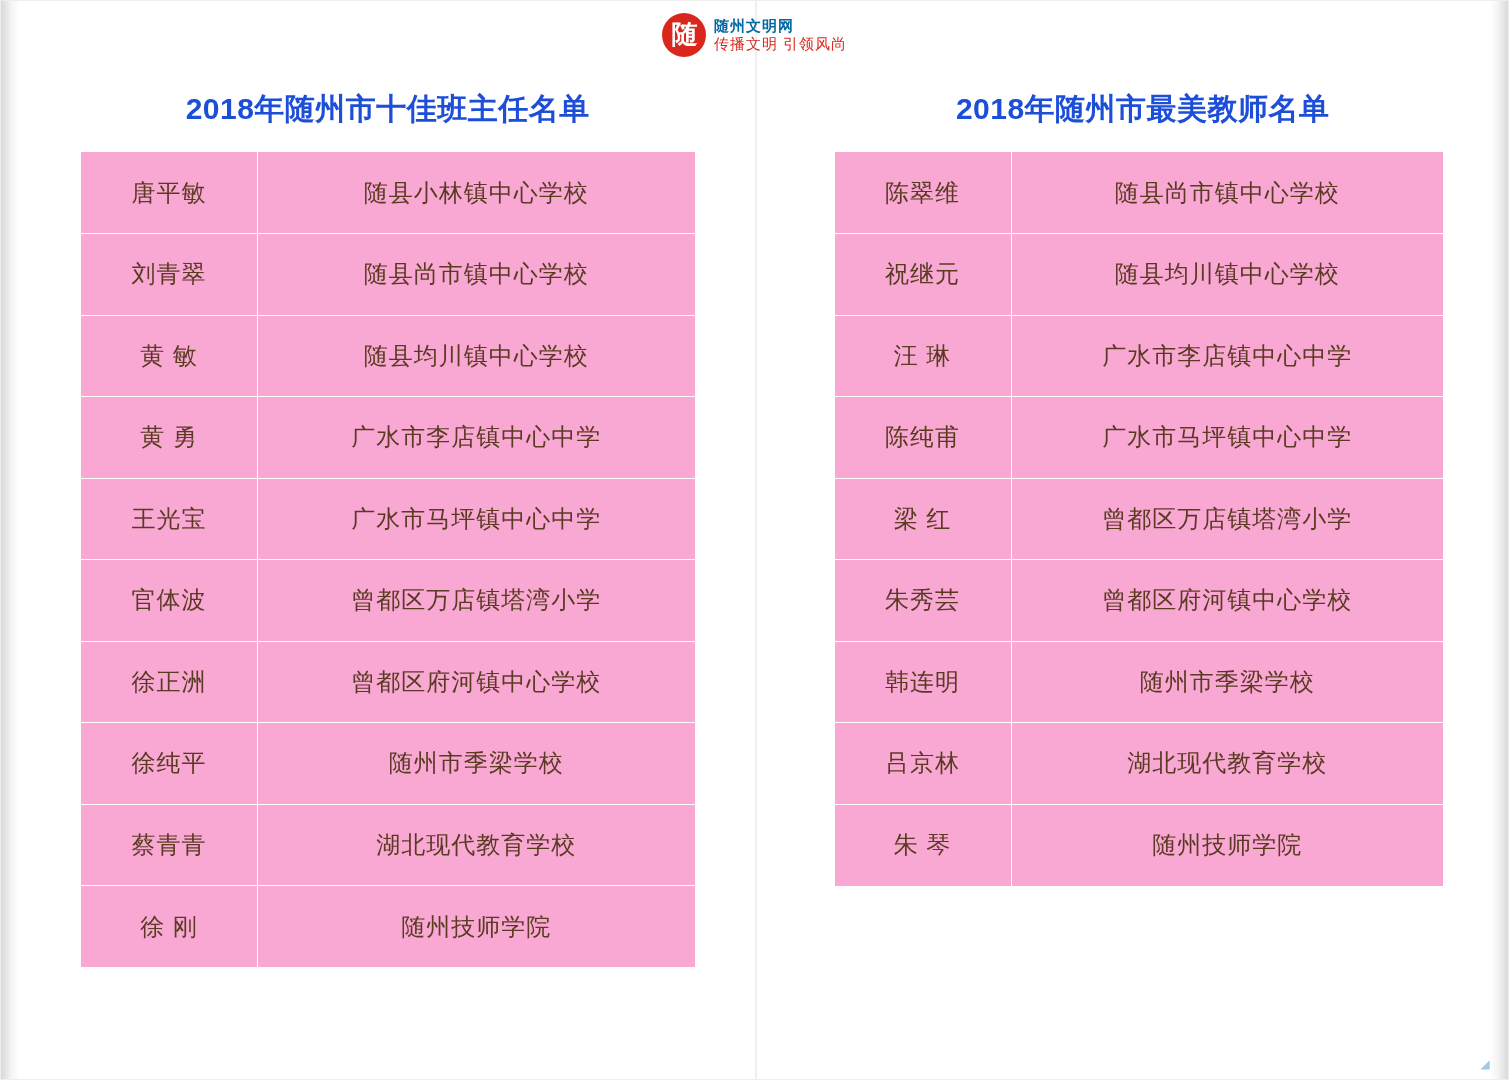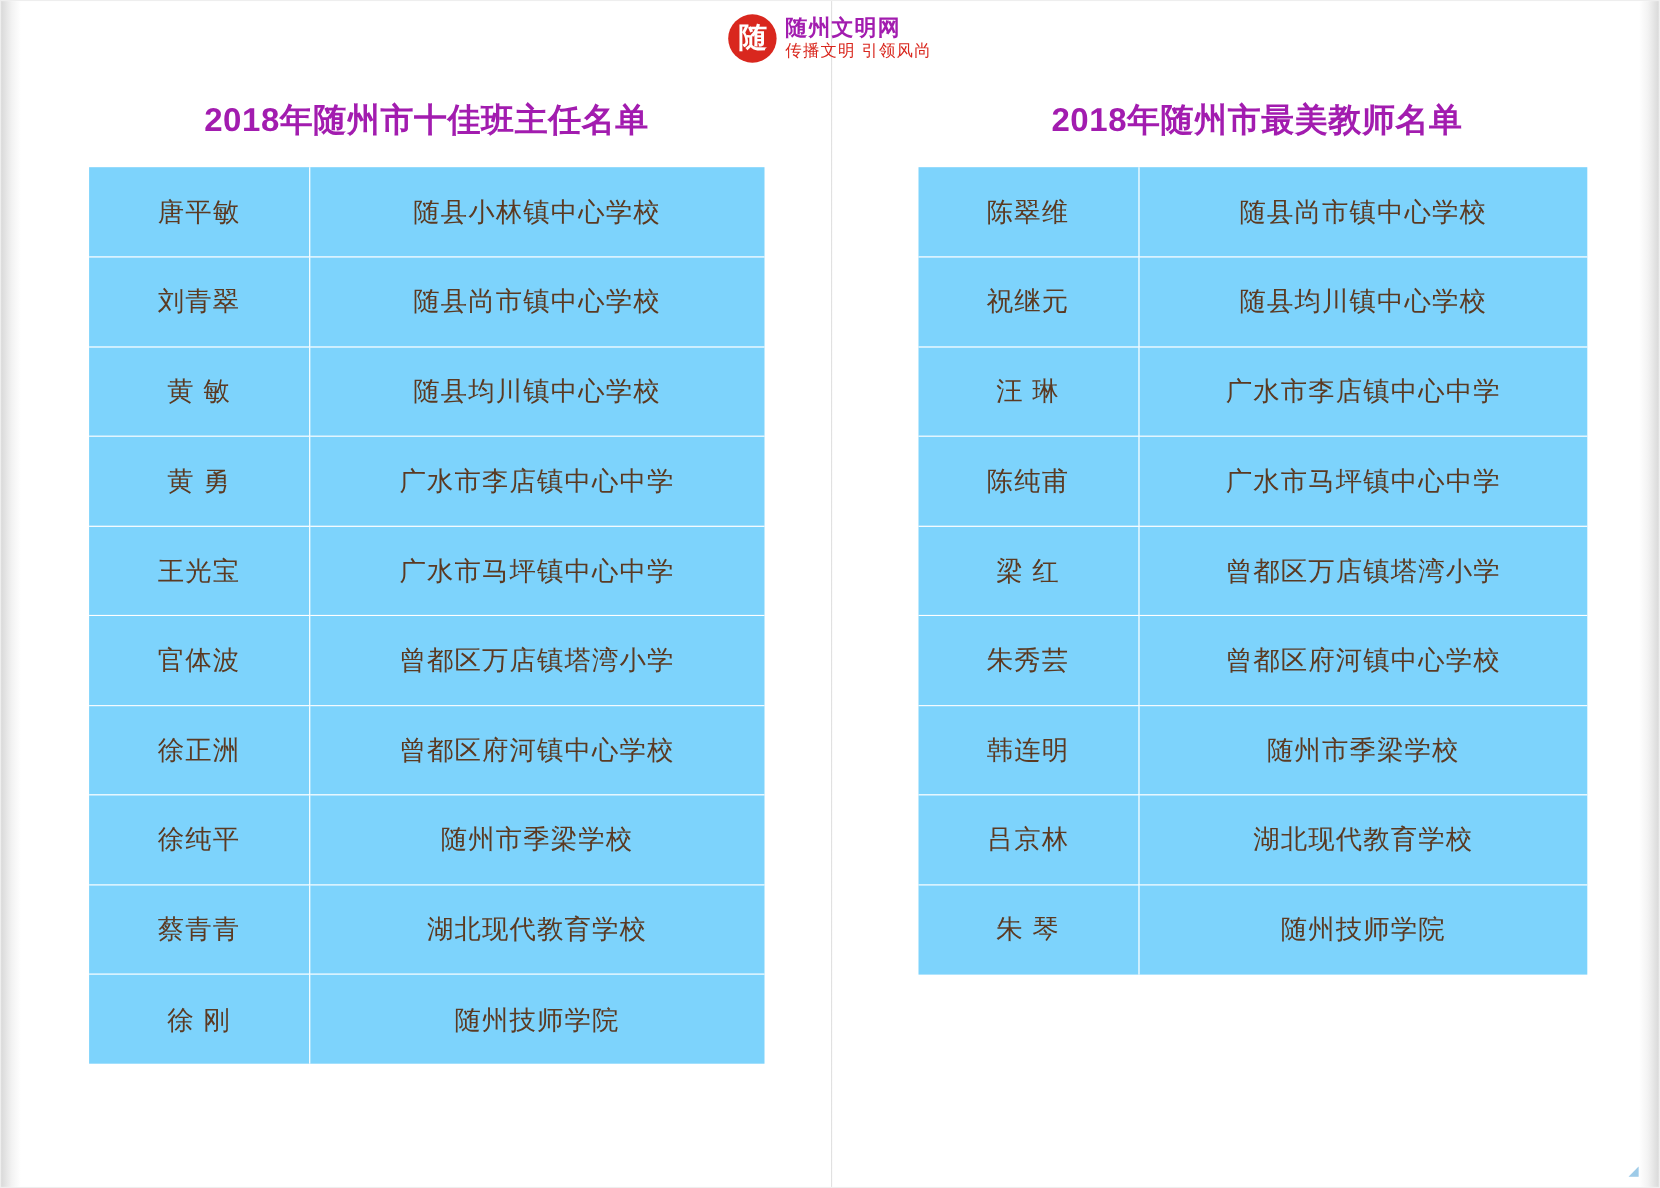--- a/index.html
+++ b/index.html
@@ -74,22 +74,22 @@
     font-family: "Liberation Serif", serif;
     letter-spacing: -1px;
   }
   .logo-text {
     display: flex;
     flex-direction: column;
     justify-content: center;
     line-height: 1.1;
   }
   .logo-title {
-    color: #a21caf;
-    font-size: 20px;
+    color: #0369a1;
+    font-size: 15px;
     font-weight: bold;
     letter-spacing: 1px;
   }
   .logo-sub {
     color: #d9271e;
     font-size: 15px;
     letter-spacing: 1px;
     margin-top: 2px;
   }
 
@@ -104,43 +104,43 @@
   .column {
     width: 50%;
     box-sizing: border-box;
   }
   .col-left { padding: 0 60px 0 80px; }
   .col-right { padding: 0 65px 0 80px; }
 
   .col-title {
     font-size: 30px;
     font-weight: bold;
-    color: #a21caf;
+    color: #1d4ed8;
     text-align: center;
     margin: 18px 0 22px 0;
     letter-spacing: 0.5px;
     font-family: "Liberation Sans", "DejaVu Sans", sans-serif;
   }
   .col-right .col-title { margin-left: 8px; }
 
   table.name-table {
     width: 100%;
     border-collapse: collapse;
     table-layout: fixed;
   }
   table.name-table tr { height: 81.5px; }
   table.name-table td {
-    background: #7dd3fc;
+    background: #f9a8d4;
     border-bottom: 1px solid #ffffff;
     border-right: 1px solid #ffffff;
     color: #5b3a22;
     font-size: 24px;
     text-align: center;
     vertical-align: middle;
-    padding: 0 20px;
+    padding: 0 8px;
     letter-spacing: 1px;
   }
   table.name-table td.cell-name {
     width: 160px;
     border-left: none;
   }
   table.name-table td.cell-school {
     border-right: none;
   }
   table.name-table tr:last-child td { border-bottom: none; }

